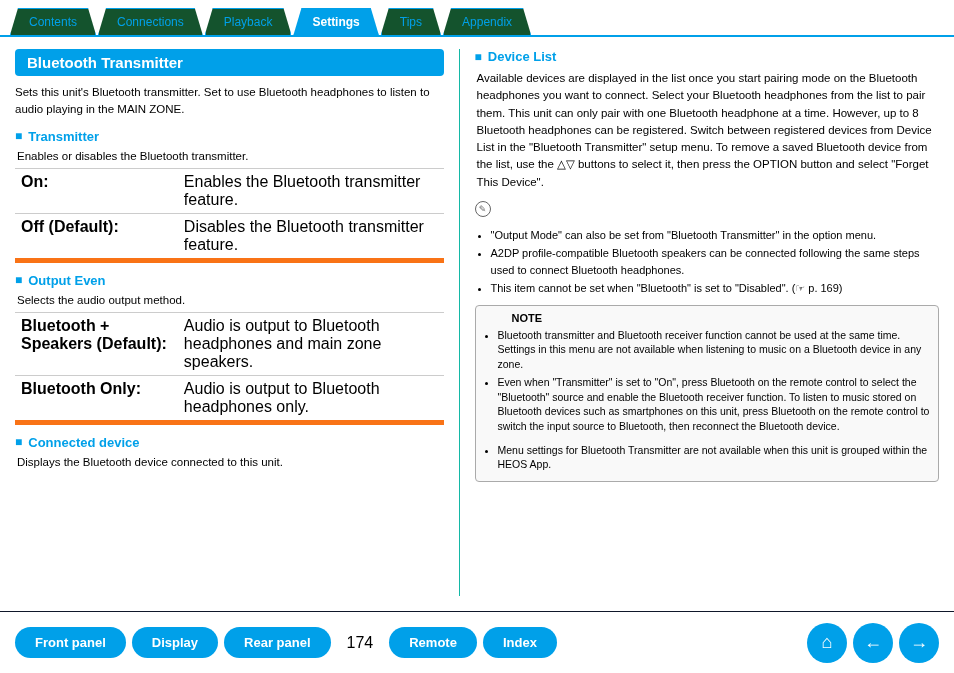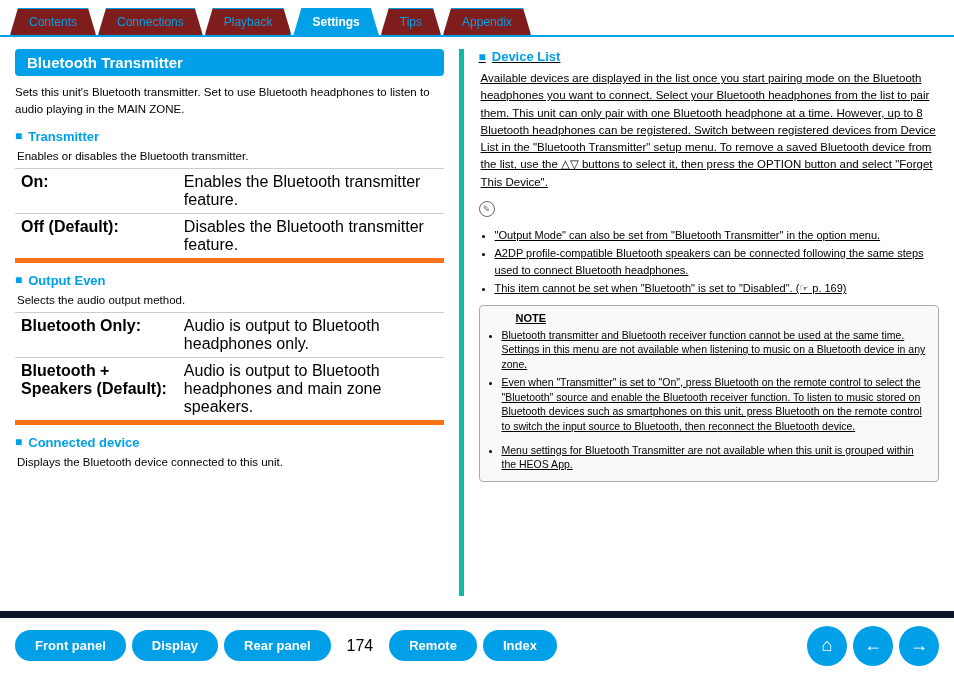--- a/index.html
+++ b/index.html
@@ -21,21 +21,21 @@
       border-bottom: 2px solid #00a0e9;
       gap: 2px;
     }
     .nav-tab {
       padding: 6px 18px;
       border: 1.5px solid #00a0e9;
       border-bottom: none;
       border-radius: 6px 6px 0 0;
       font-size: 12px;
       cursor: pointer;
-      background: #7f1d1d;
+      background: #14532d;
       color: #00a0e9;
       font-weight: normal;
       clip-path: polygon(8px 0%, calc(100% - 8px) 0%, 100% 100%, 0% 100%);
       position: relative;
     }
     .nav-tab.active {
       background: #00a0e9;
       color: #fff;
       font-weight: bold;
     }
@@ -52,22 +52,21 @@
     
     .left-col {
       width: 48%;
       padding-right: 15px;
     }
 
     
     .right-col {
       width: 52%;
       padding-left: 15px;
-      border-left: 5px solid #14b8a6;
-      text-decoration: underline;
+      border-left: 1px solid #14b8a6;
     }
 
     
     .page-header {
       background: #00a0e9;
       color: #fff;
       font-size: 15px;
       font-weight: bold;
       padding: 5px 12px;
       border-radius: 4px;
@@ -169,21 +168,21 @@
       margin-bottom: 3px;
       line-height: 1.4;
     }
 
     
     .bottom-nav {
       display: flex;
       align-items: center;
       padding: 8px 15px;
       background: #fff;
-      border-top: 7px solid #0f172a;
+      border-top: 1px solid #0f172a;
       gap: 6px;
       height: 62px;
       position: absolute;
       bottom: 0;
       left: 0;
       width: 954px;
     }
     .nav-btn {
       background: #00a0e9;
       color: #fff;
@@ -252,26 +251,26 @@
         <td>Disables the Bluetooth transmitter feature.</td>
       </tr>
     </tbody>
       </table>
 
     <div class="section-title">Output Even</div>
     <div class="section-desc">Selects the audio output method.</div>
     <table class="settings-table">
       <tbody>
           <tr>
+        <td>Bluetooth + Speakers (Default):</td>
+        <td>Audio is output to Bluetooth headphones and main zone speakers.</td>
+      </tr>
+      <tr>
         <td>Bluetooth Only:</td>
         <td>Audio is output to Bluetooth headphones only.</td>
-      </tr>
-      <tr>
-        <td>Bluetooth + Speakers (Default):</td>
-        <td>Audio is output to Bluetooth headphones and main zone speakers.</td>
       </tr>
     </tbody>
       </table>
 
     <div class="section-title">Connected device</div>
     <div class="section-desc">Displays the Bluetooth device connected to this unit.</div>
   </div>
 
   <div class="right-col">
     <div class="section-title">Device List</div>

